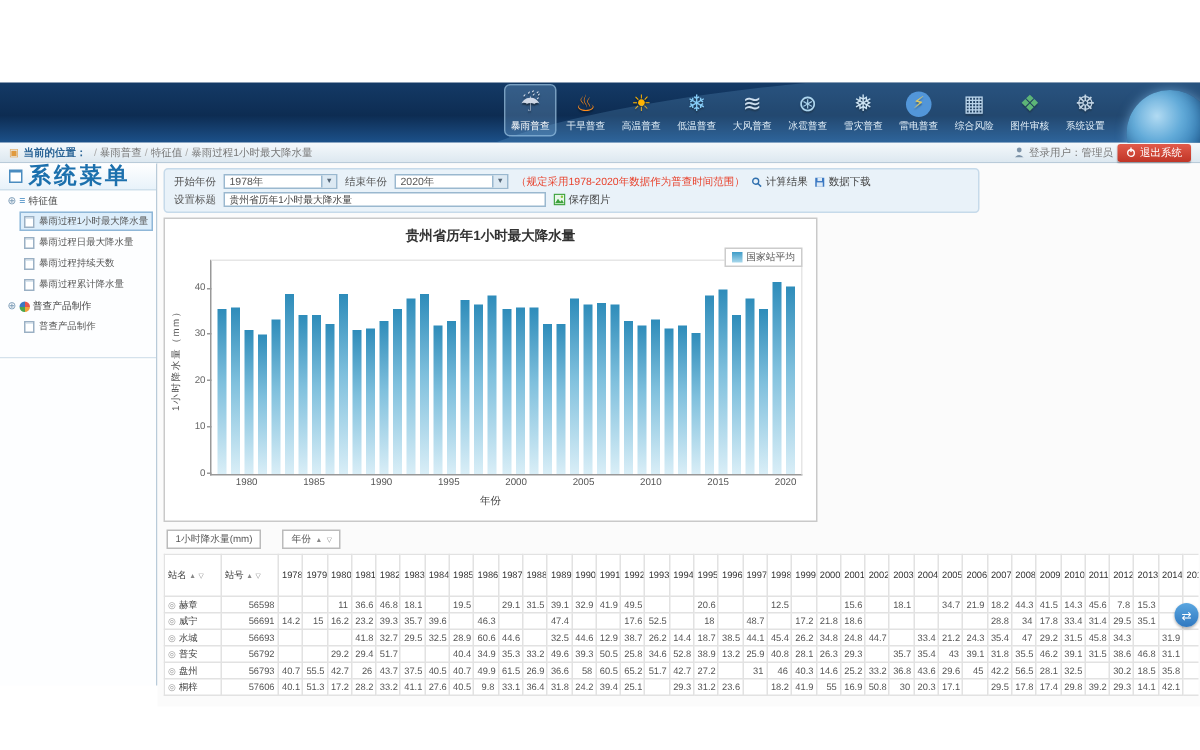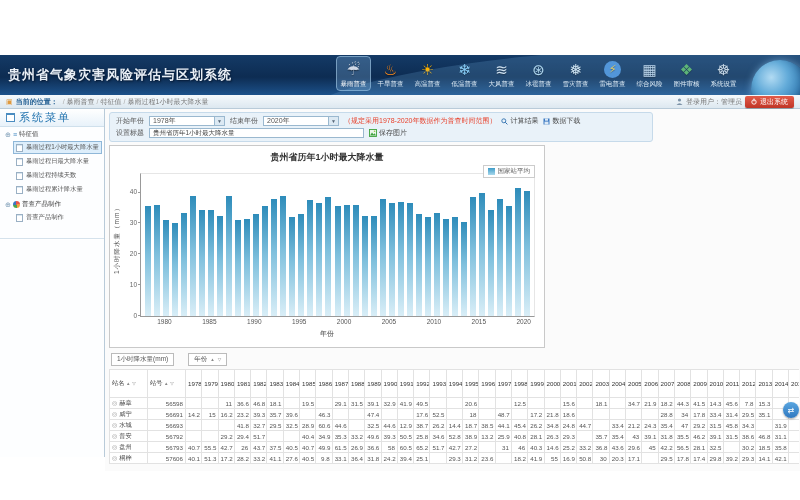--- a/index.html
+++ b/index.html
@@ -35,21 +35,21 @@
   .user-ico svg{display:block;}
   .logout{background:linear-gradient(#e25b4a,#c03527);color:#fff;border-radius:2px;padding:1px 6px;
           display:flex;gap:3px;align-items:center;font-size:7px;cursor:pointer;box-shadow:0 1px 1px rgba(0,0,0,.25);}
 
   
   .main{display:flex;height:362px;background:#fff;}
   .sidebar{width:104px;min-width:104px;border-right:1px solid #b9cbd9;background:#fdfeff;height:348px;}
   .sb-head{height:17px;display:flex;align-items:center;gap:4px;padding:0 6px;
            background:linear-gradient(#ffffff,#e8f2fa);border-bottom:1px solid #cfe0ec;}
   .win-ico{width:7px;height:6px;border:1px solid #4a8cc0;border-top:2px solid #4a8cc0;background:#fff;}
-  .sb-title{font-size:11px;font-weight:normal;color:#1c70ad;letter-spacing:2px;}
+  .sb-title{font-size:15px;font-weight:bold;color:#1c70ad;letter-spacing:2px;}
   .mgroup-head{display:flex;align-items:center;gap:2px;padding:3px 0 1px 5px;font-size:6.5px;color:#444;cursor:pointer;}
   .exp-ico{color:#7a9ab5;font-size:7px;line-height:1;}
   .grp-ico{color:#3e86c0;font-size:7px;font-weight:bold;line-height:1;}
   .pie-ico{width:7px;height:7px;border-radius:50%;
            background:conic-gradient(#e8554d 0 25%,#f2a13b 25% 50%,#4ca64c 50% 75%,#3b78c2 75% 100%);}
   .mitem{display:flex;align-items:center;gap:3px;margin:1px 2px 1px 13px;padding:1px 2px;font-size:6.3px;color:#555;
          border:1px solid transparent;white-space:nowrap;cursor:pointer;overflow:hidden;}
   .mitem.selected{background:#ddeefb;border-color:#8fb7d8;}
   .doc-ico{width:5px;height:6px;min-width:5px;background:#fff;border:1px solid #9ab0c4;box-shadow:inset 0 1px 0 #d9e6f0;}
   .sb-divider{margin-top:14px;border-top:1px solid #d5e2ec;border-bottom:1px solid #fff;}
@@ -107,21 +107,20 @@
              background:linear-gradient(#5aa6e0,#2f78c0);color:#fff;display:flex;align-items:center;justify-content:center;
              font-size:8px;box-shadow:0 1px 2px rgba(0,0,0,.35);cursor:pointer;z-index:5;}
 </style>
 </head>
 <body>
 
 <div class="page">
   <div class="app">
 
     <div class="hd">
-      <div class="app-title">贵州省气象灾害风险评估与区划系统</div>
       <div class="toolbar">
           <div class="tool active">
             <div class="tico" style="color: rgb(207, 216, 230);">☔</div>
             <div class="tlabel">暴雨普查</div>
           </div>
           <div class="tool">
             <div class="tico" style="color: rgb(255, 140, 26);">♨</div>
             <div class="tlabel">干旱普查</div>
           </div>
           <div class="tool">

